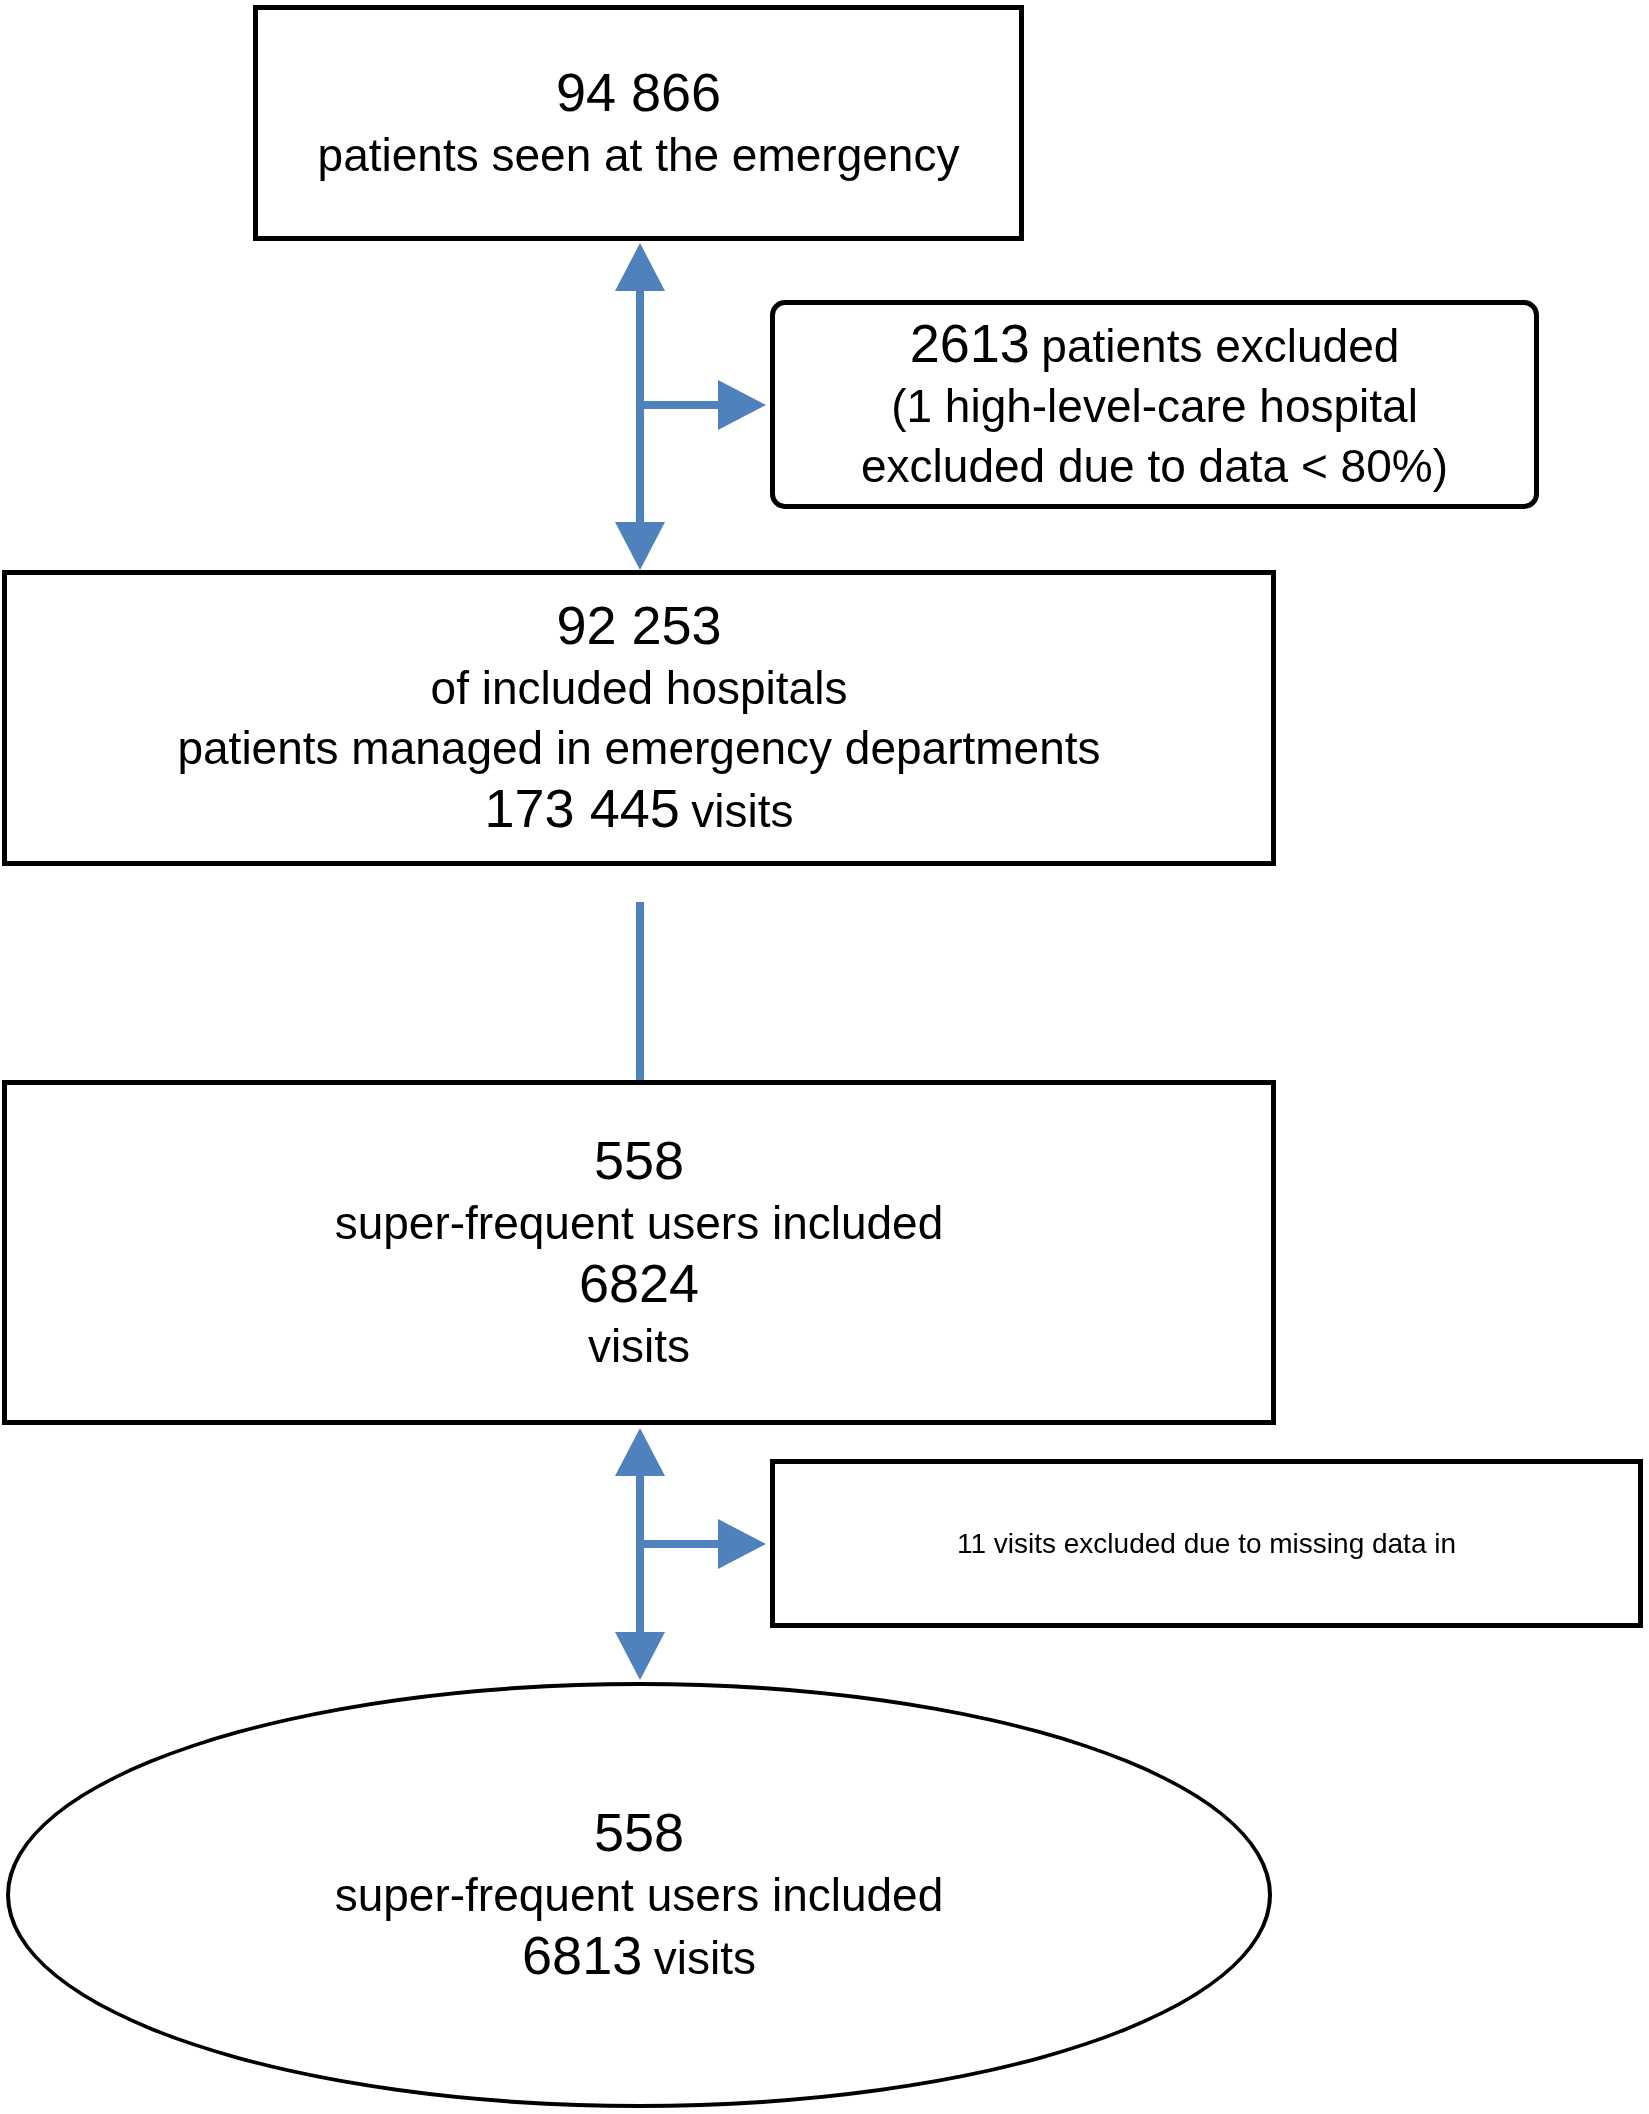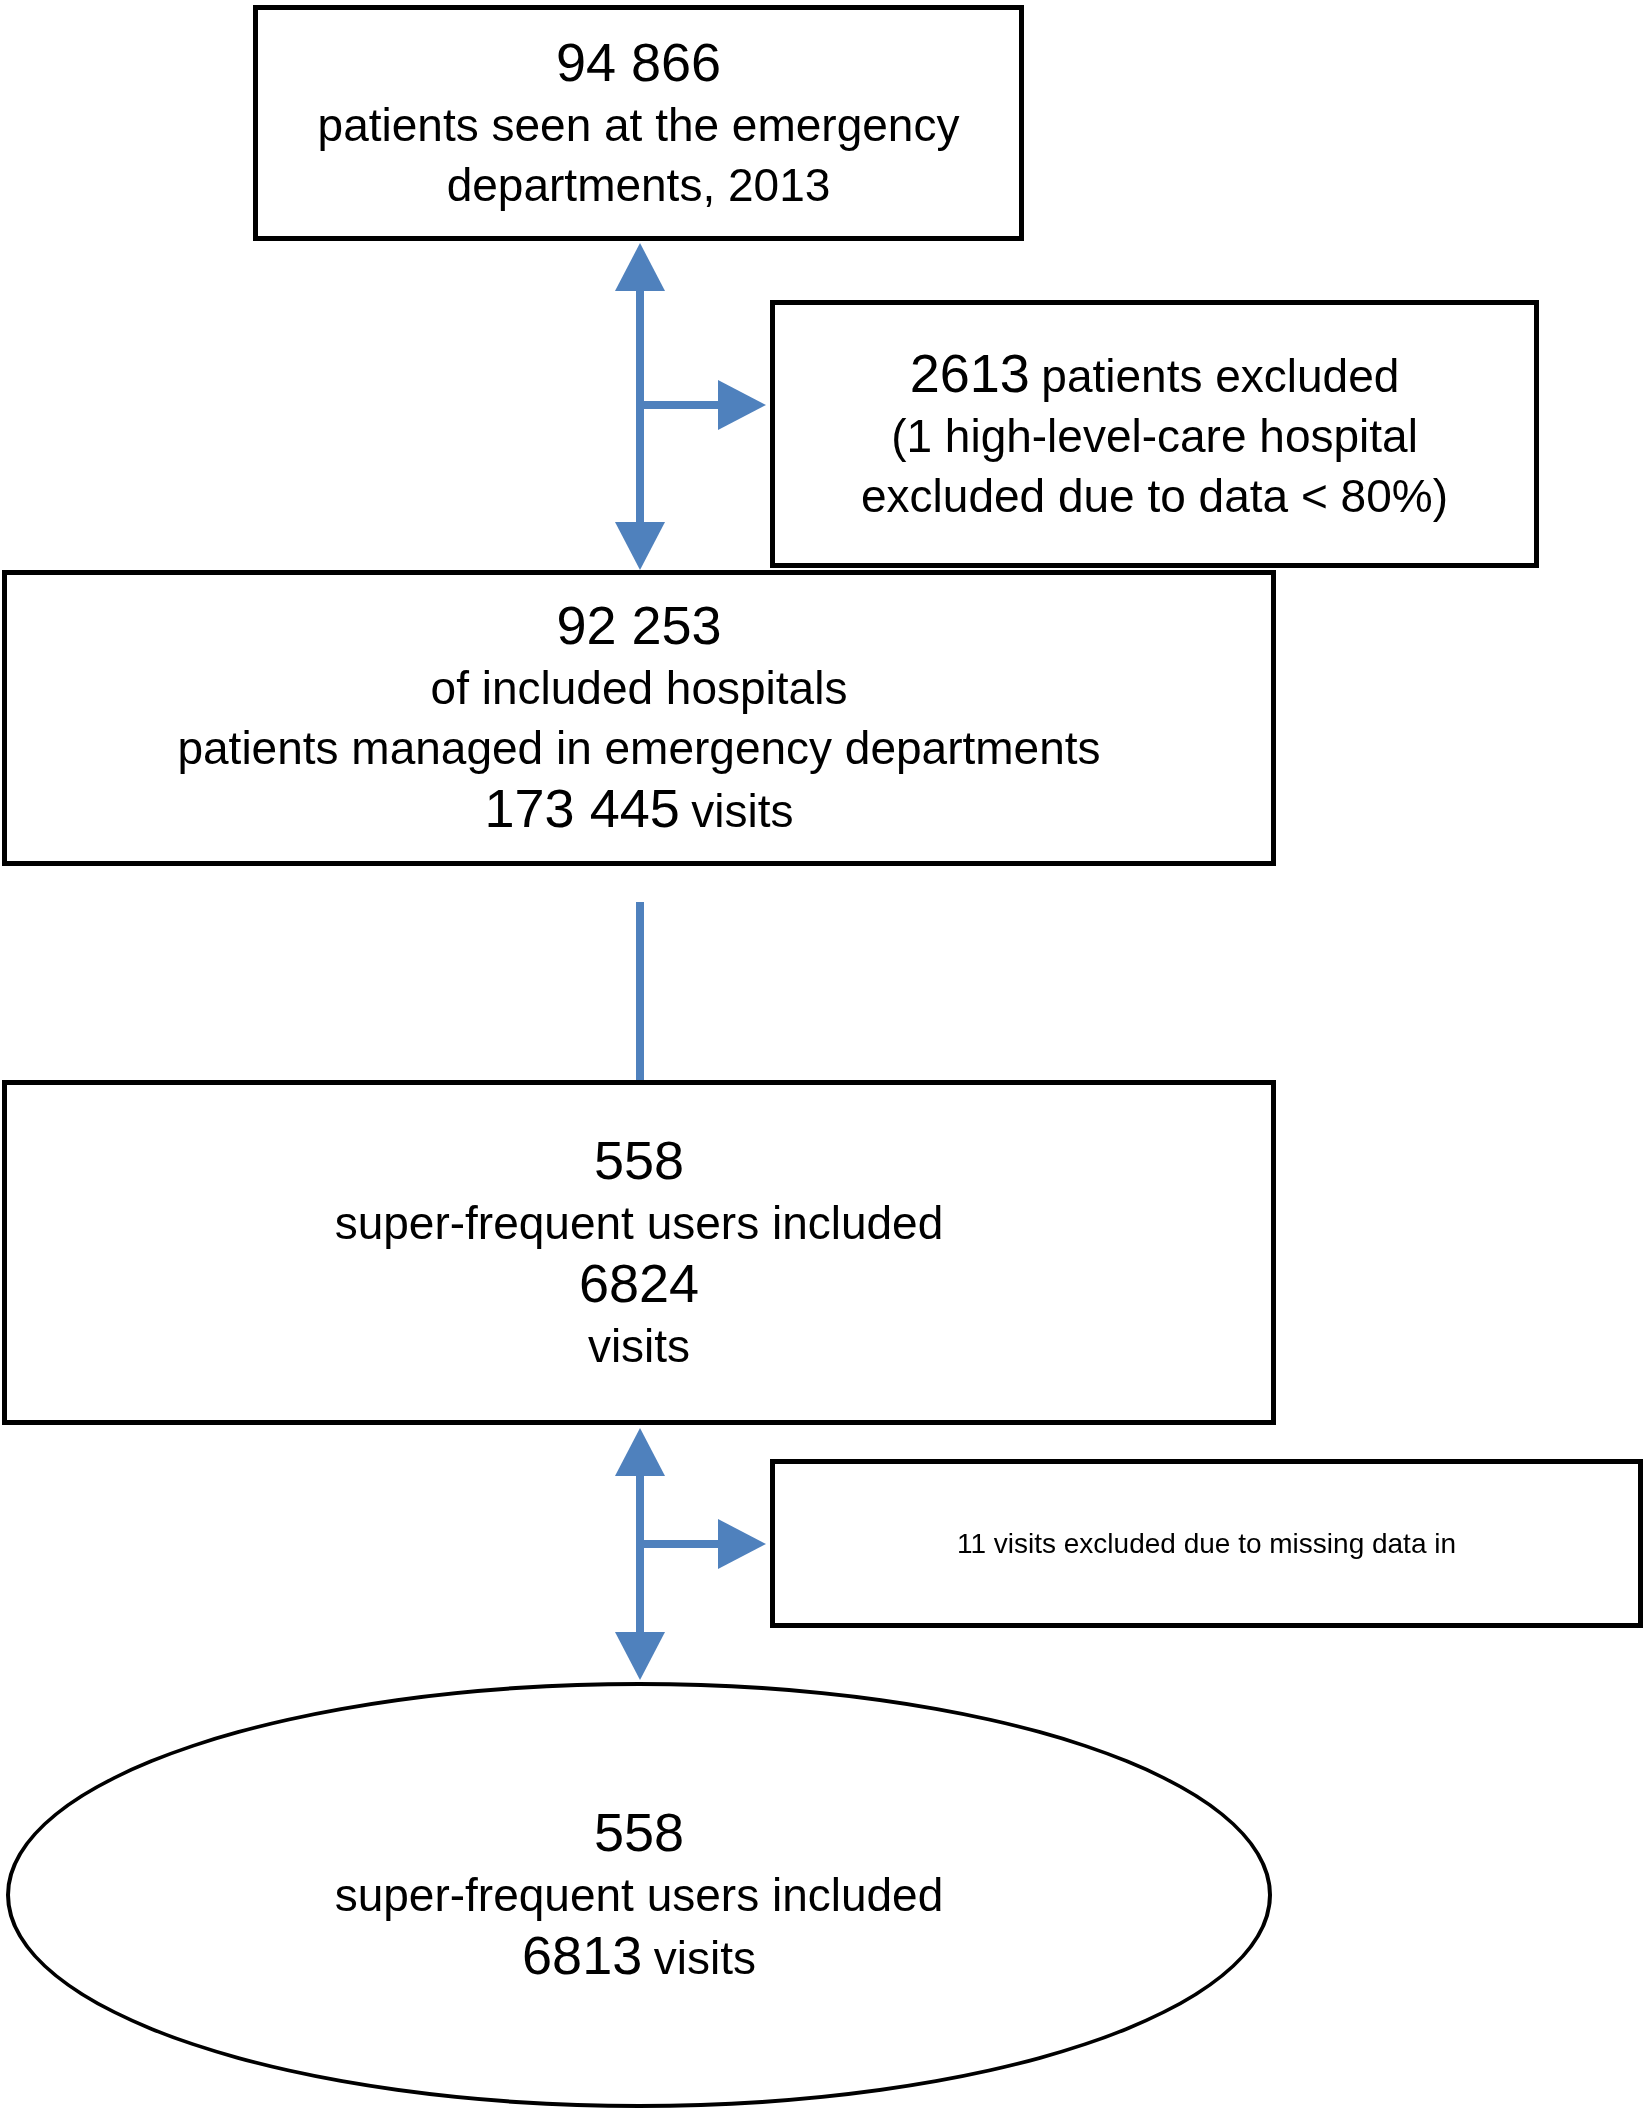--- a/index.html
+++ b/index.html
@@ -90,24 +90,23 @@
       <line class="astroke" x1="640" y1="1544" x2="722" y2="1544"></line>
       <polygon class="afill" points="766,1544 718,1519 718,1569"></polygon>
     </g>
   </svg>
 
   <div class="node" style="left:253px; top:5px; width:771px; height:236px;">
     <div class="line">
       <span class="num">94 866</span>
     </div>
     <div class="line">patients seen at the emergency</div>
-    <div class="line">departments, 2013</div>
   </div>
 
-  <div class="node" style="left:770px; top:300px; width:769px; height:268px;">
+  <div class="node" style="left:770px; top:300px; width:769px; height:209px;border-radius:15px;">
     <div class="line">
       <span class="num">2613</span><span class="after-num">patients excluded</span>
     </div>
     <div class="line">(1 high-level-care hospital</div>
     <div class="line">excluded due to data &lt; 80%)</div>
   </div>
 
   <div class="node" style="left:2px; top:570px; width:1274px; height:296px;">
     <div class="line">
       <span class="num">92 253</span>

